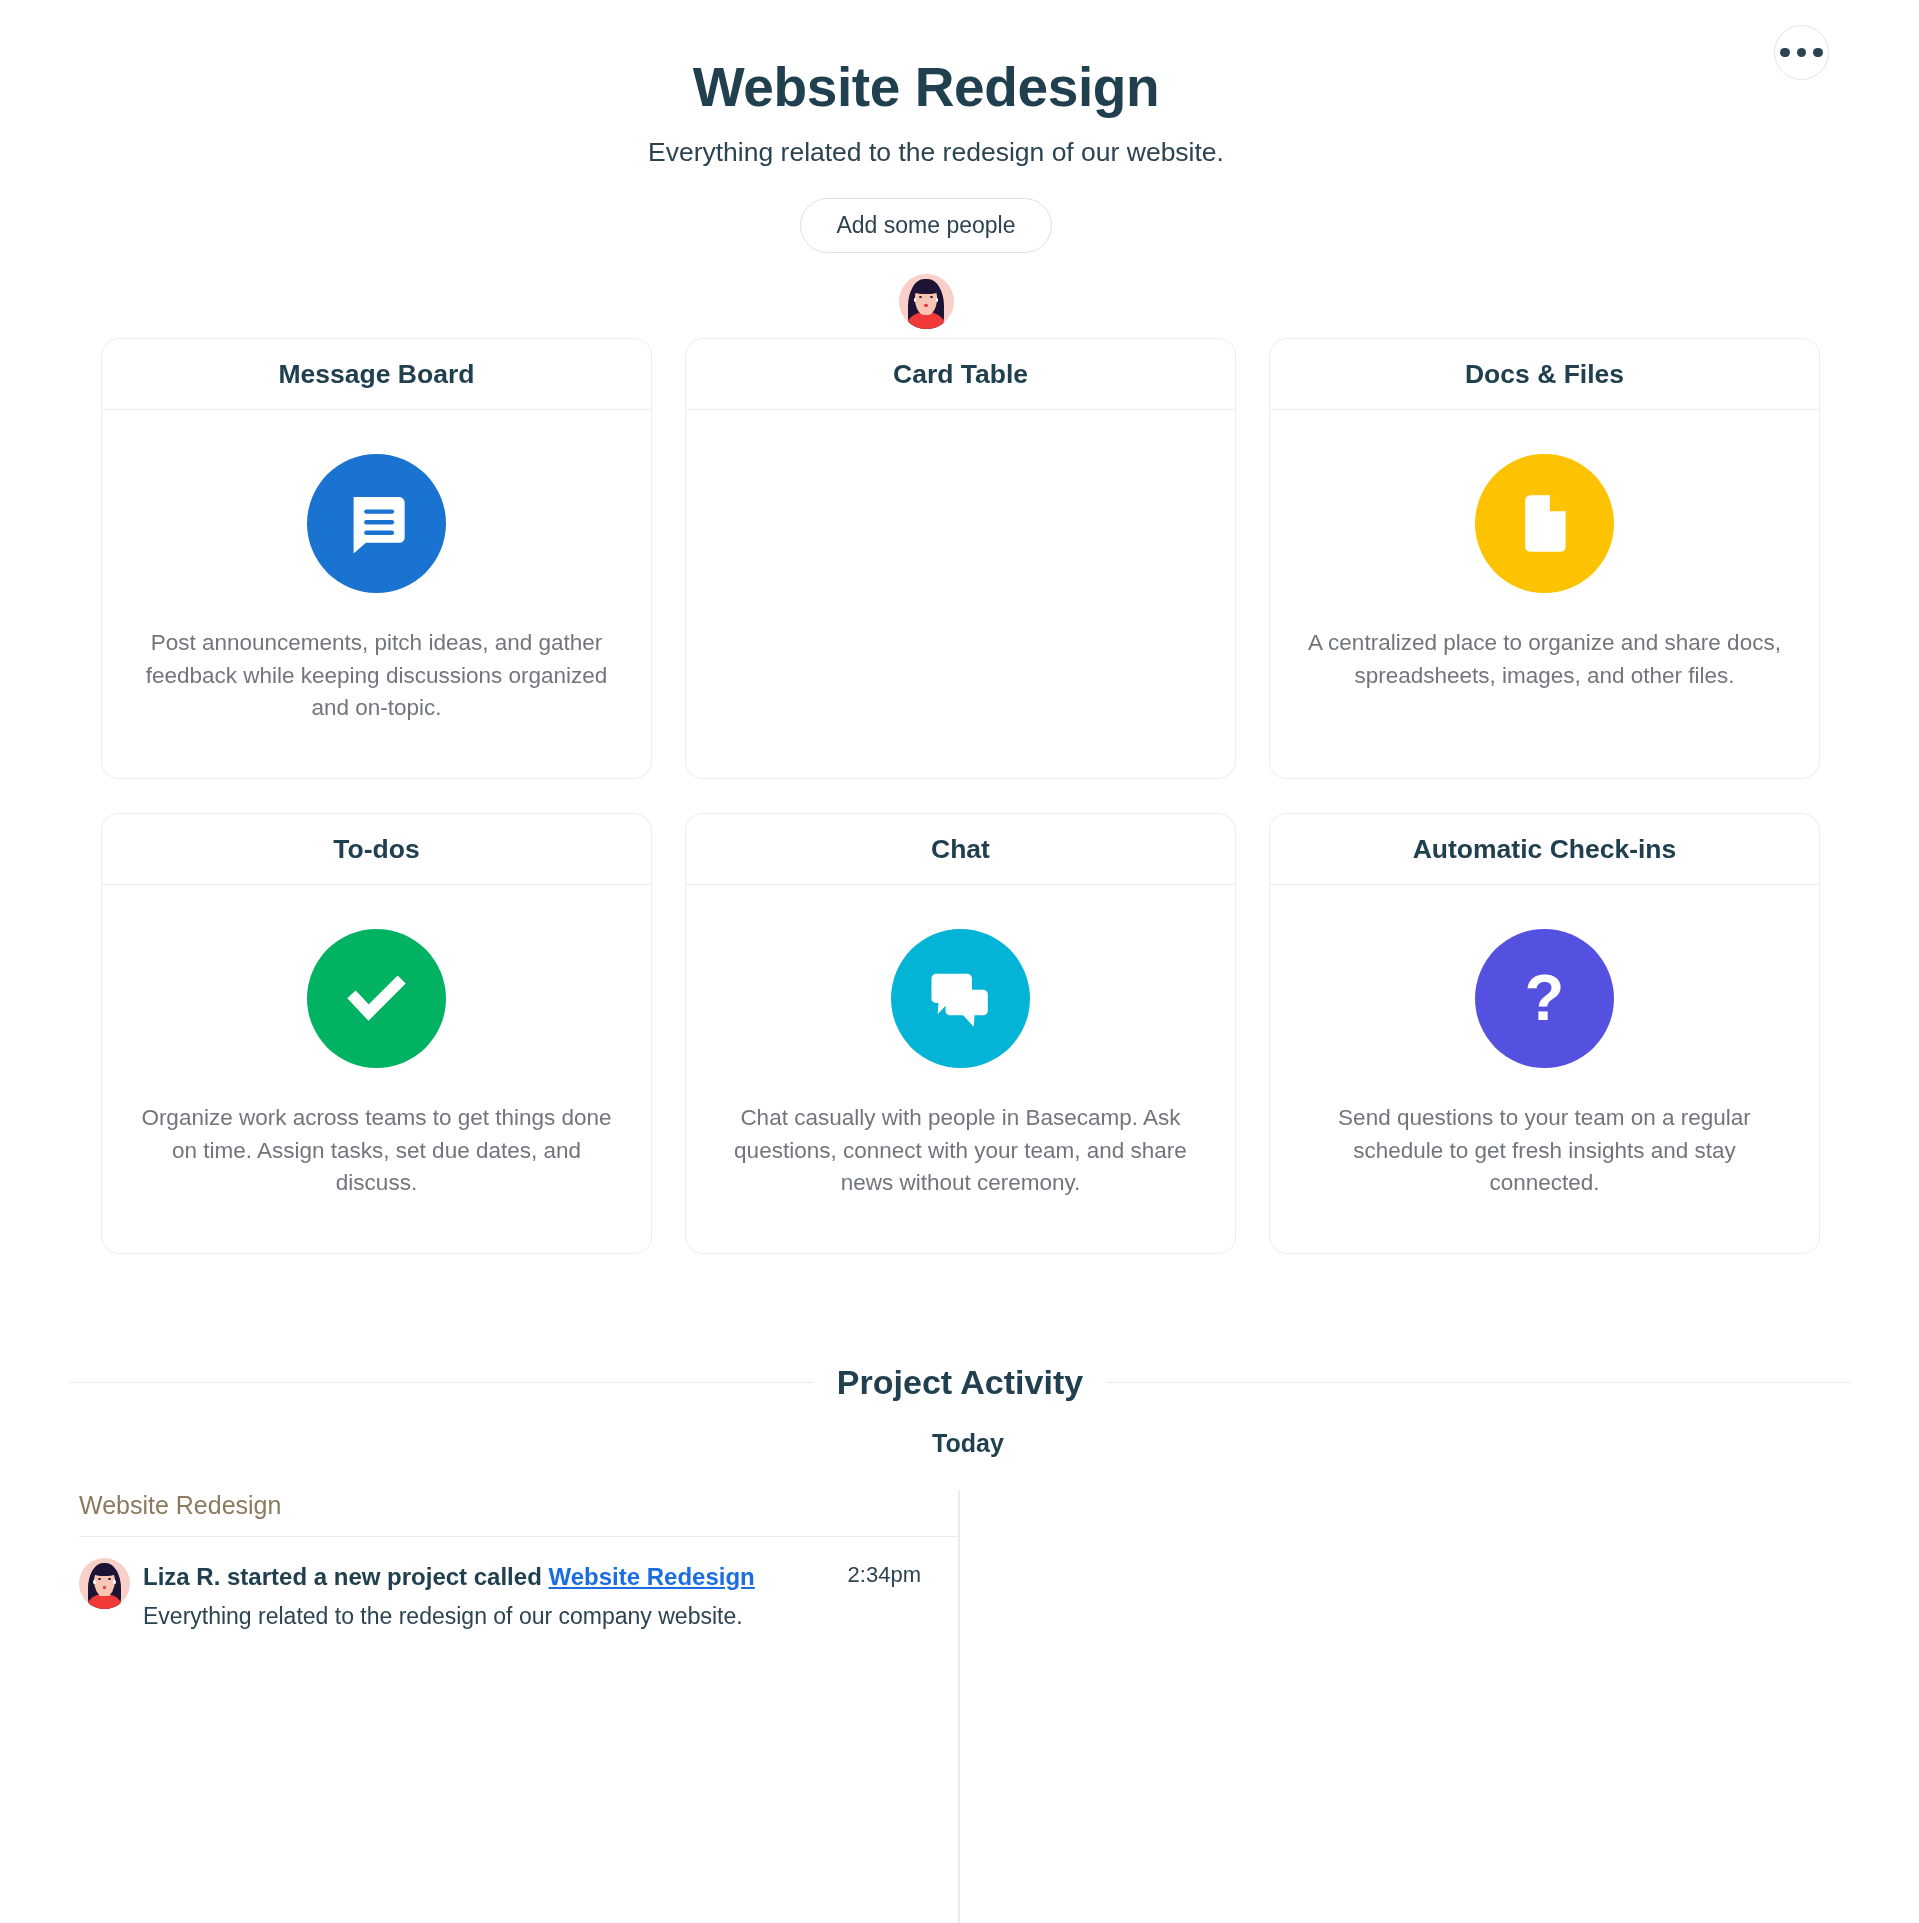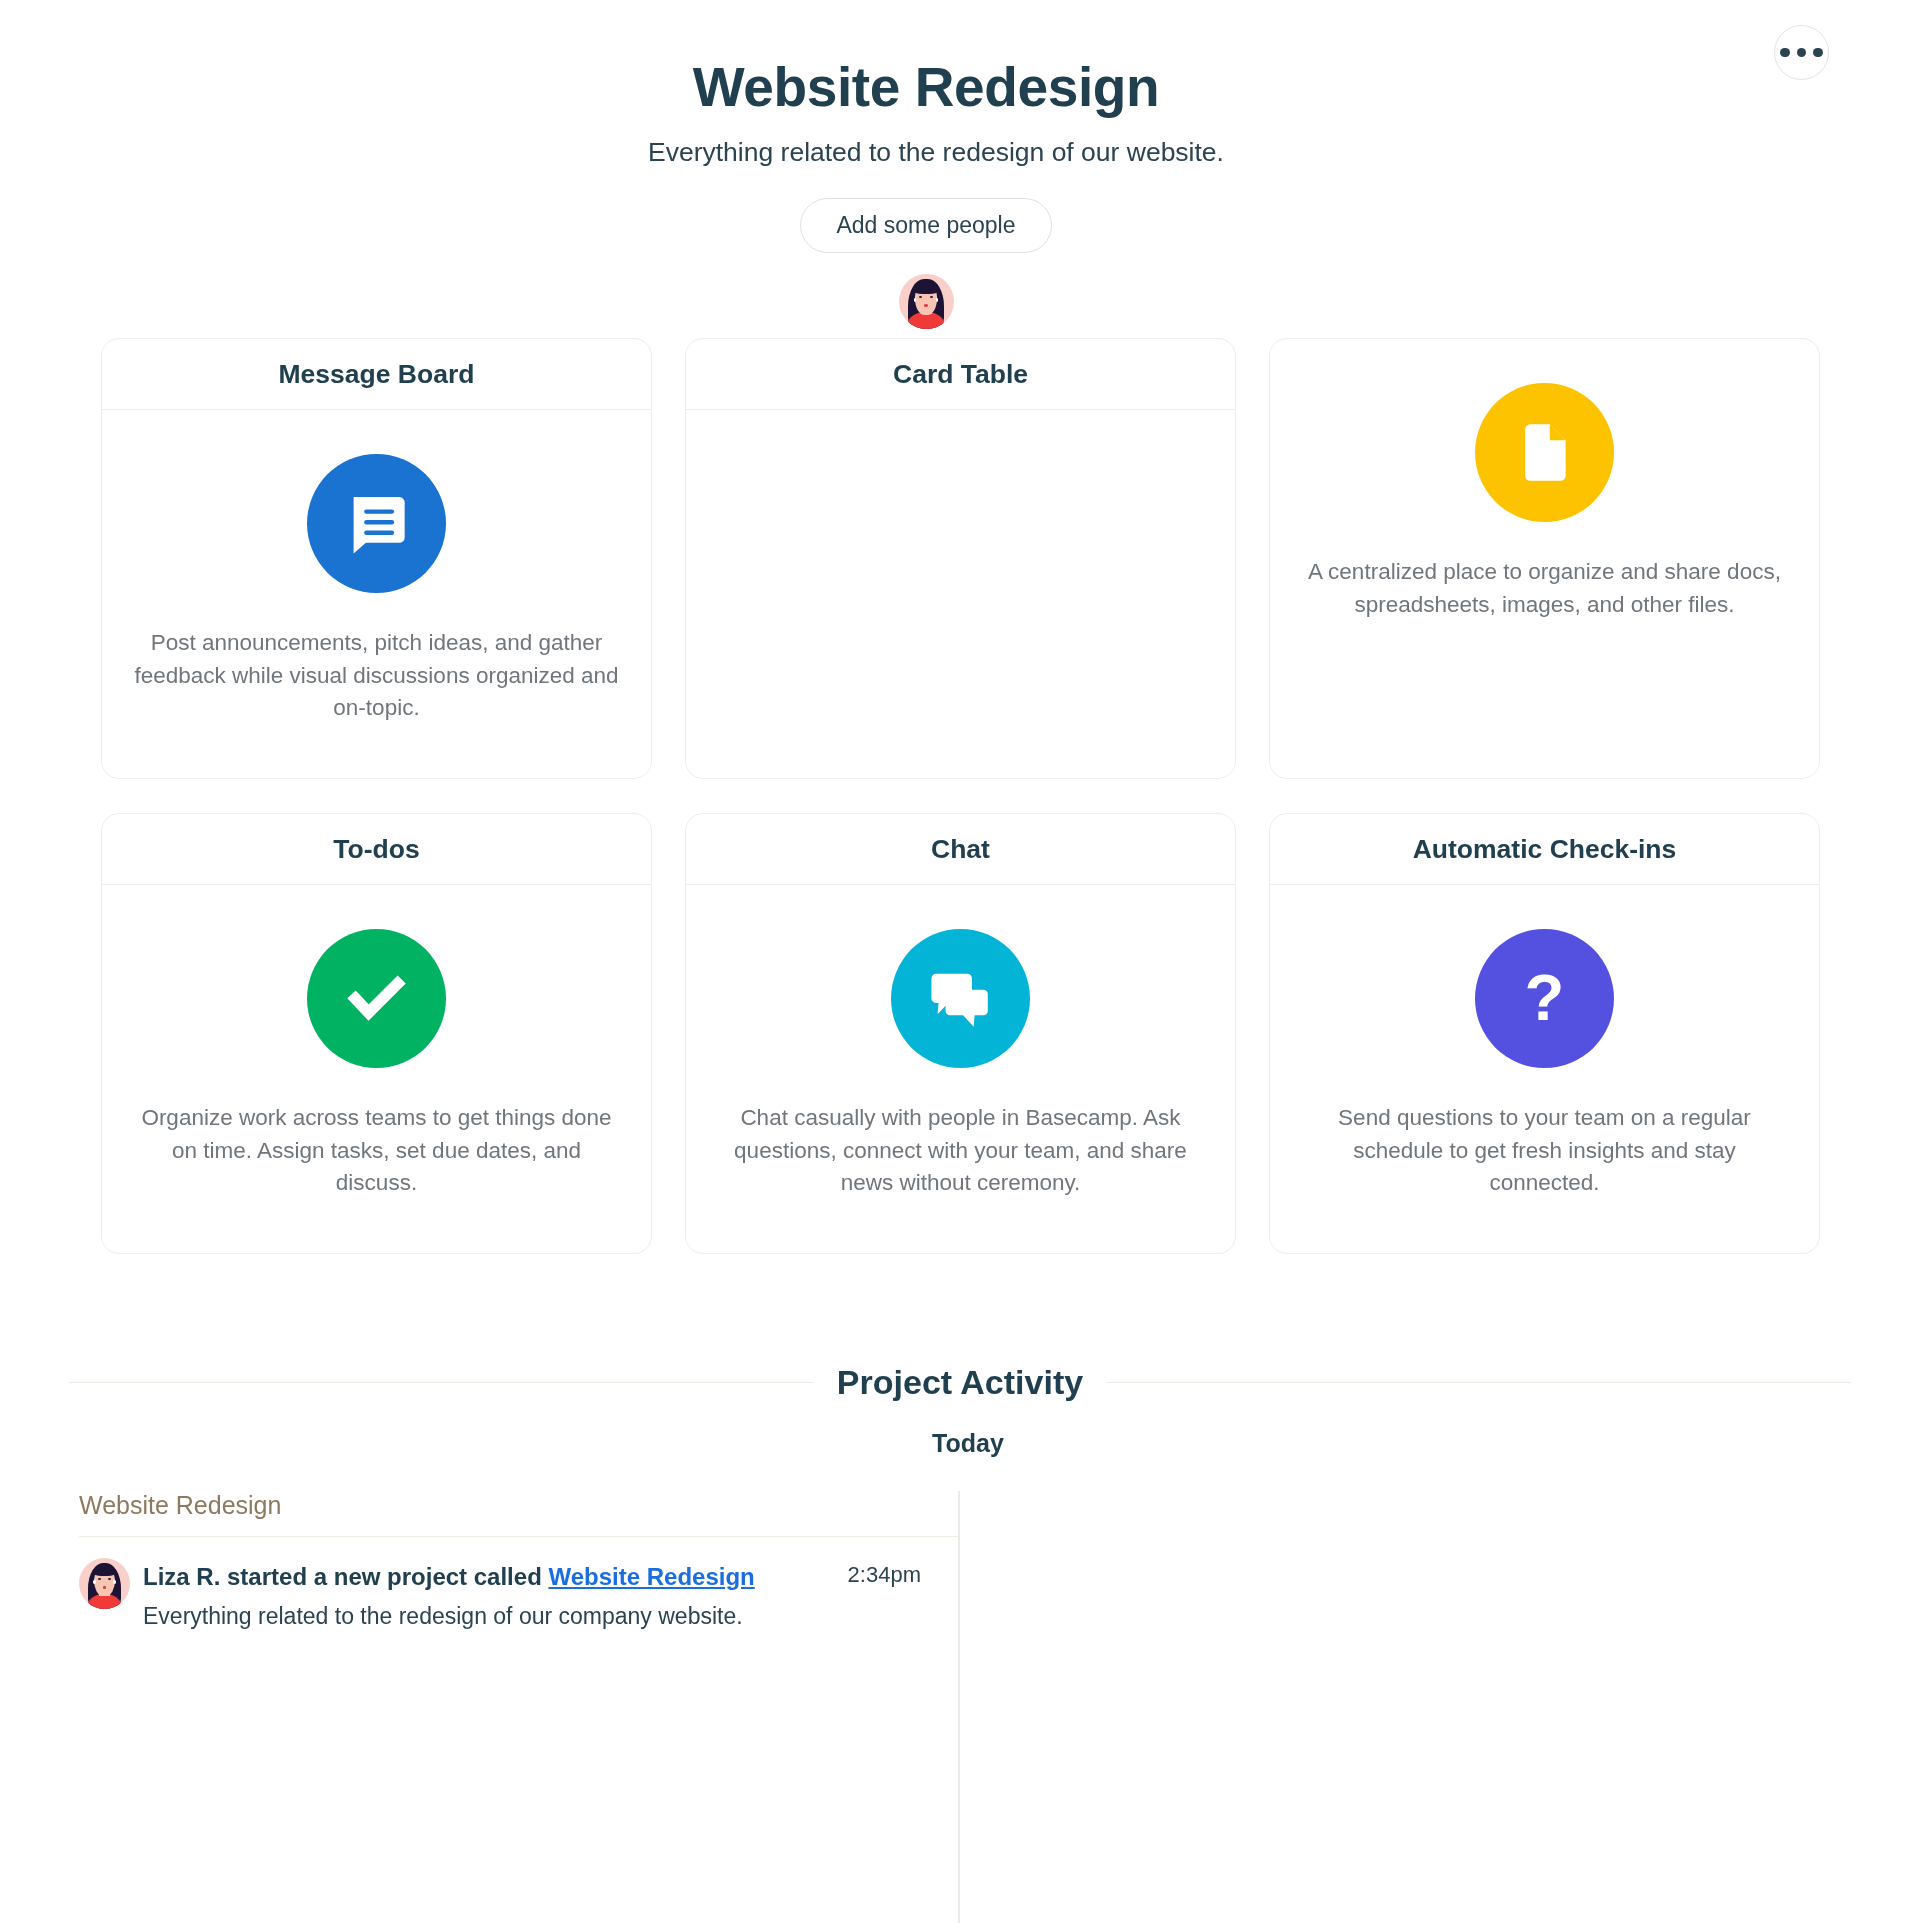--- a/index.html
+++ b/index.html
@@ -365,31 +365,34 @@
       </div>
       <div class="tool-card-body">
         <div class="tool-icon" style="background:#1a73d0">
           <svg width="81" height="81" viewBox="0 0 92 92">
             <path d="M20 16h52a6 6 0 0 1 6 6v40a6 6 0 0 1-6 6H34L20 80V16z" fill="#ffffff"></path>
             <rect x="32" y="30" width="34" height="5" rx="2.5" fill="#1a73d0"></rect>
             <rect x="32" y="42" width="34" height="5" rx="2.5" fill="#1a73d0"></rect>
             <rect x="32" y="54" width="34" height="5" rx="2.5" fill="#1a73d0"></rect>
           </svg>
         </div>
-        <div class="tool-desc">Post announcements, pitch ideas, and gather feedback while visual discussions organized and on-topic.</div>
+        <div class="tool-desc">Post announcements, pitch ideas, and gather feedback while keeping discussions organized and on-topic.</div>
       </div>
     </div>
 
     <div class="tool-card">
       <div class="tool-card-header">
         <div class="tool-card-title">Card Table</div>
       </div>
     </div>
 
     <div class="tool-card">
+      <div class="tool-card-header">
+        <div class="tool-card-title">Docs &amp; Files</div>
+      </div>
       <div class="tool-card-body">
         <div class="tool-icon" style="background:#fdc300">
           <svg width="81" height="81" viewBox="0 0 92 92">
             <path d="M24 20a6 6 0 0 1 6-6h22l18 18v40a6 6 0 0 1-6 6H30a6 6 0 0 1-6-6V20z" fill="#ffffff"></path>
             <path d="M52 14l18 18H52V14z" fill="#fdc300"></path>
           </svg>
         </div>
         <div class="tool-desc">A centralized place to organize and share docs, spreadsheets, images, and other files.</div>
       </div>
     </div>

